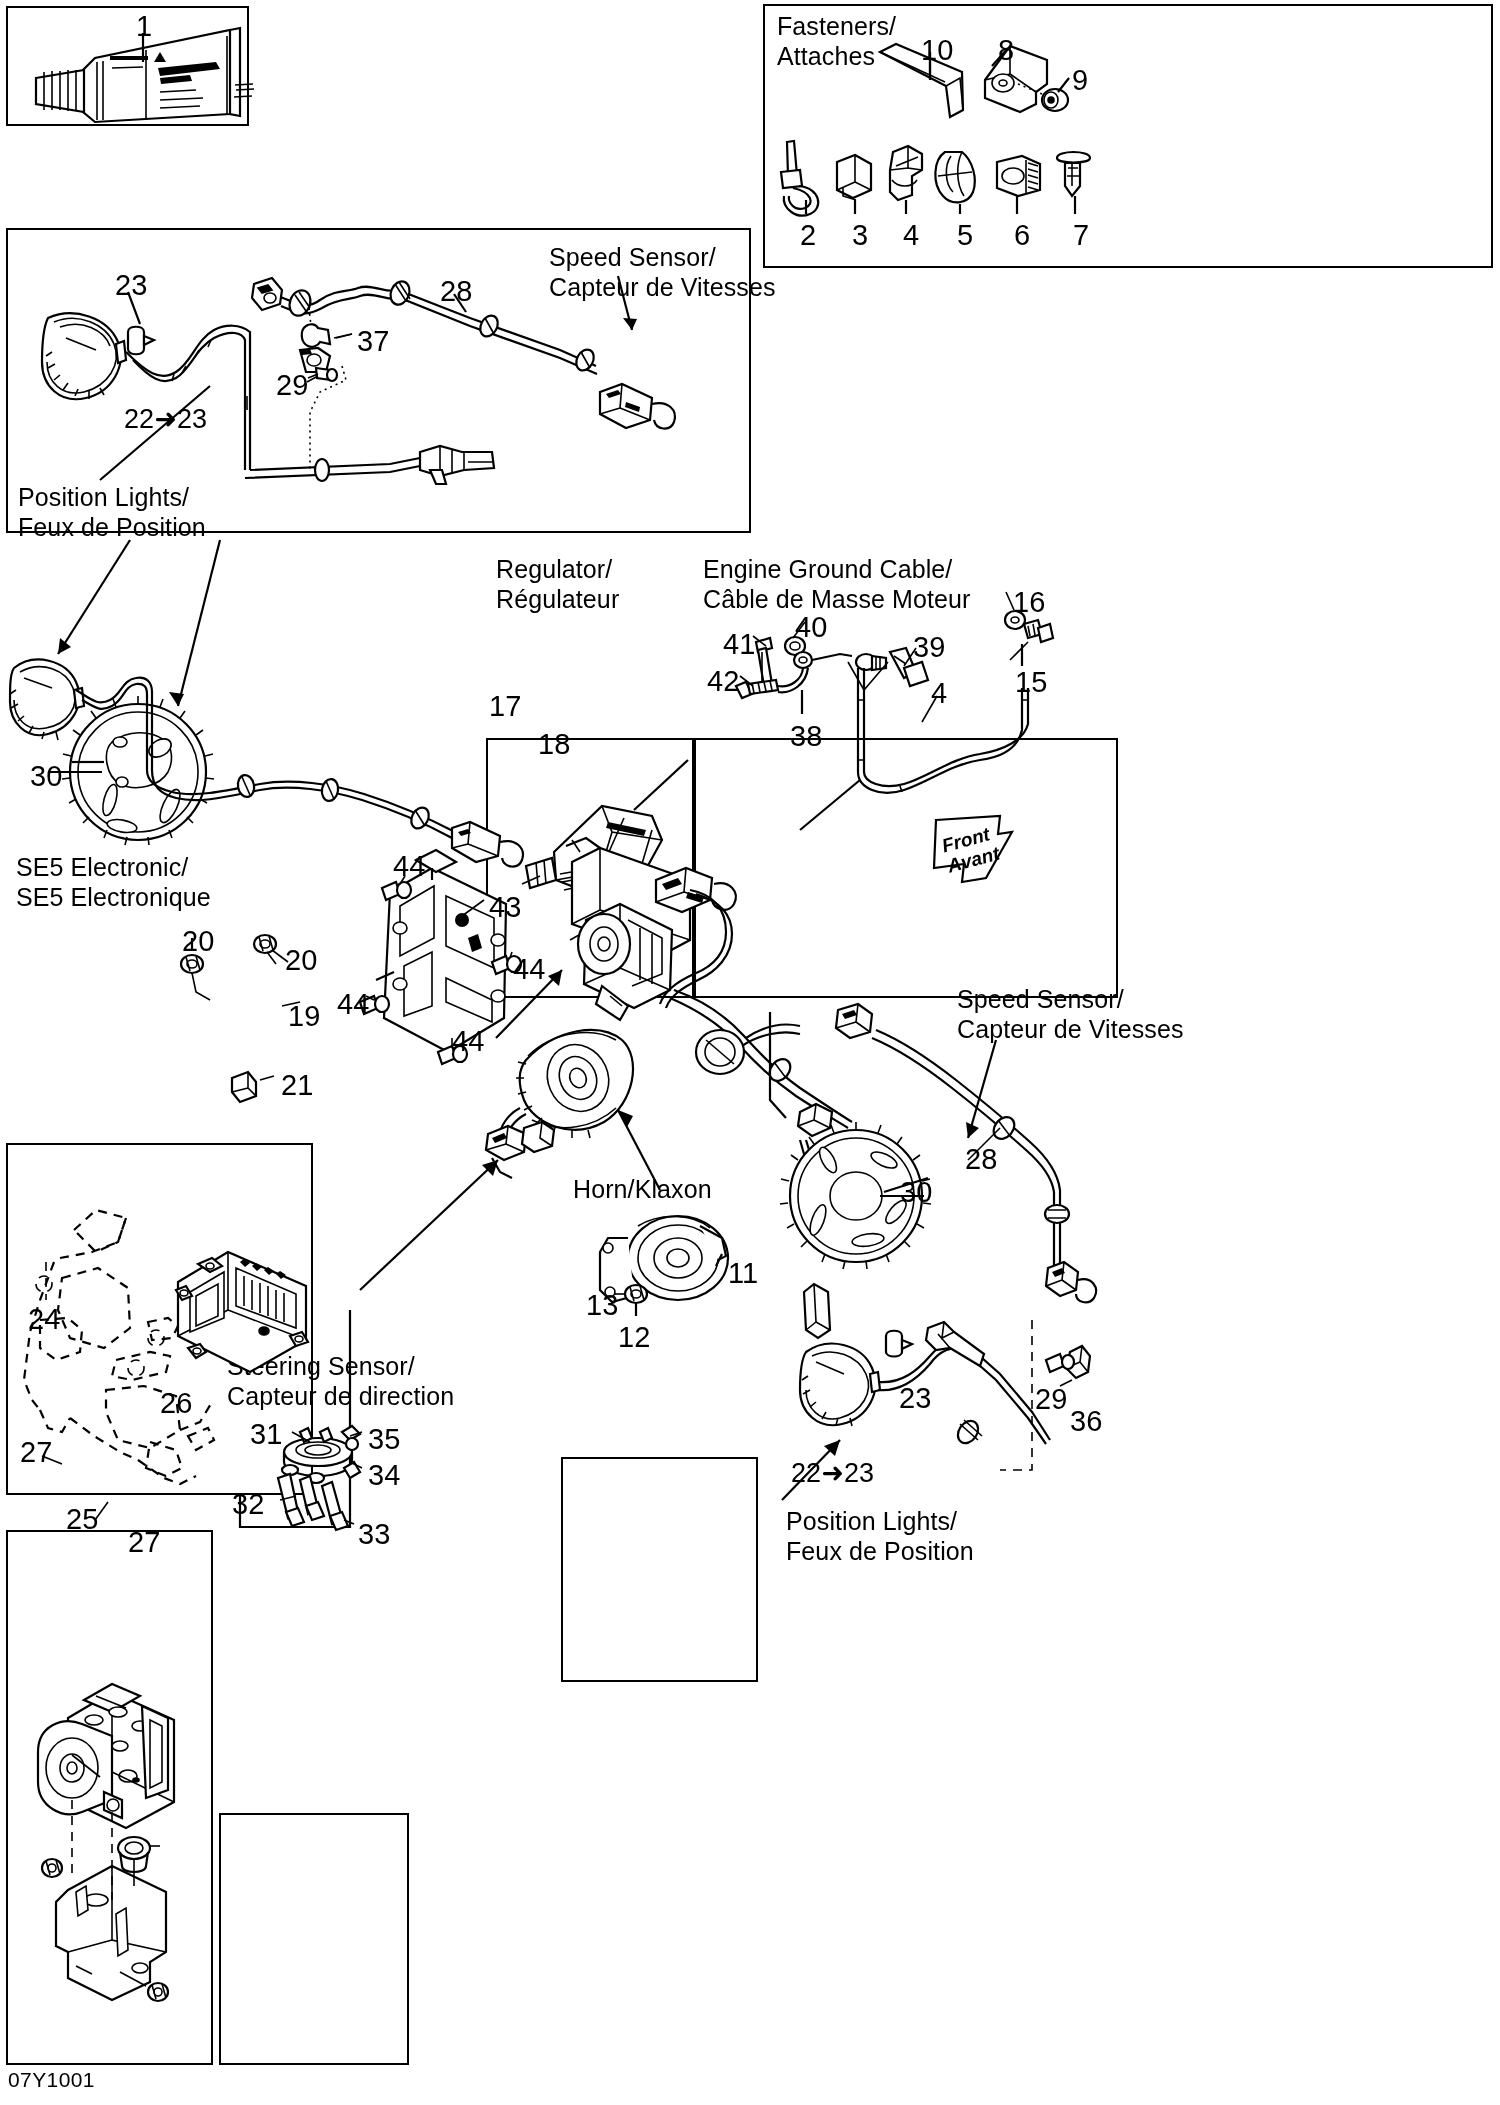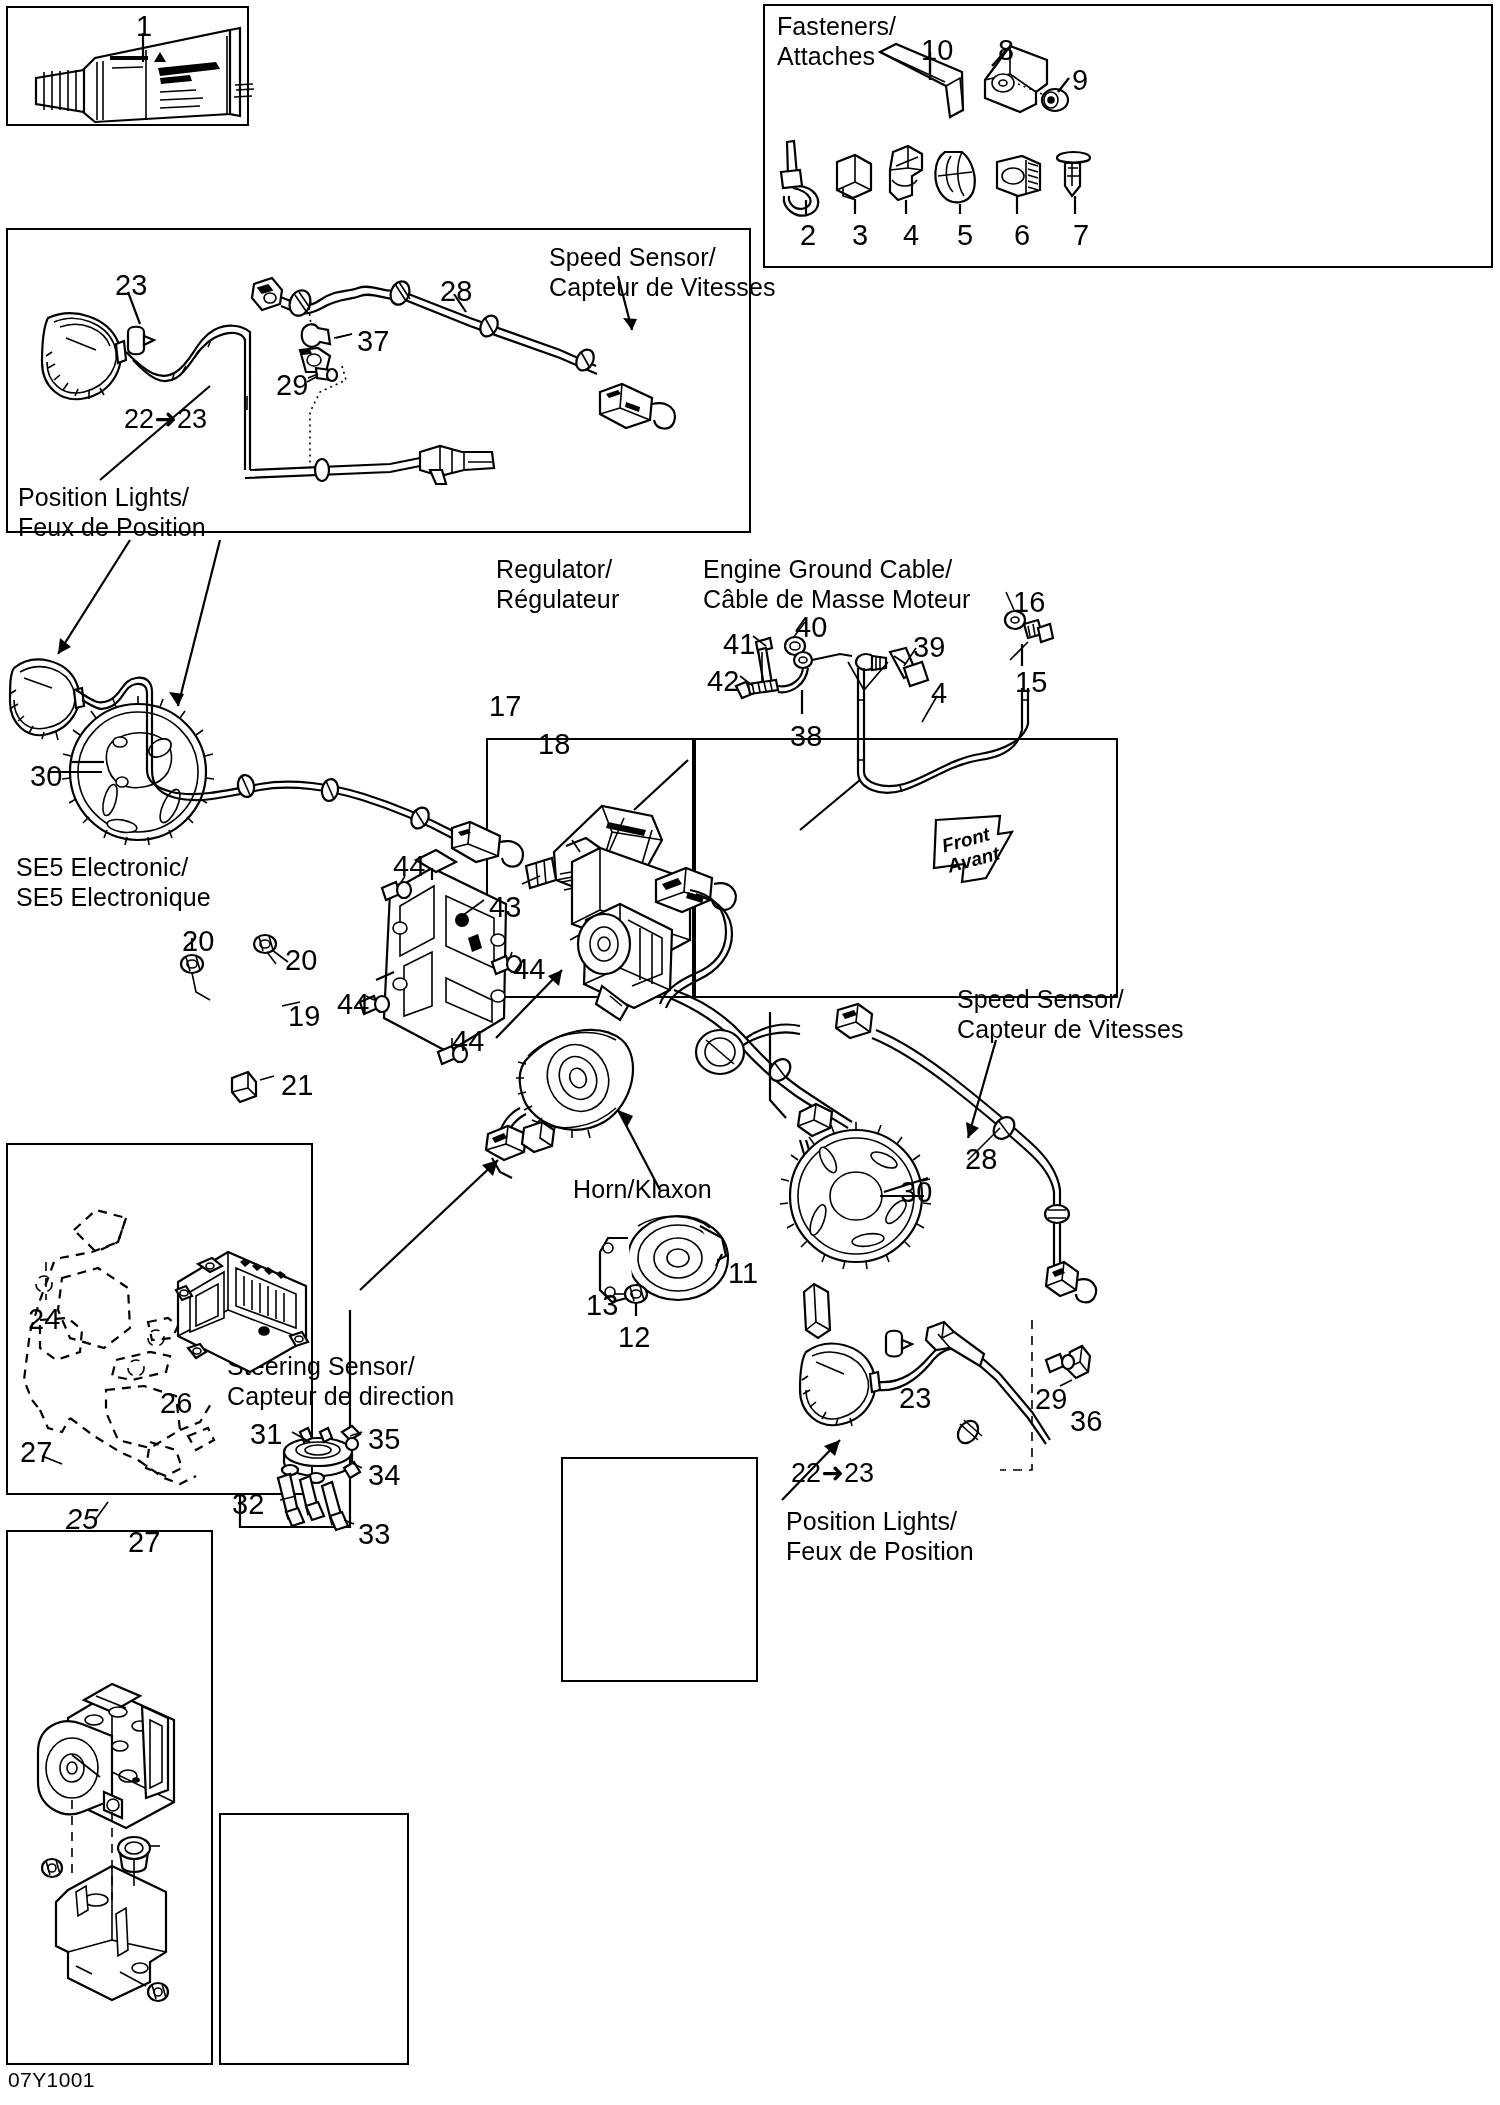--- a/index.html
+++ b/index.html
@@ -712,21 +712,21 @@
       <div class="num" style="left: 288px; top: 1002px;">19</div>
       <div class="num" style="left: 281px; top: 1071px;">21</div>
       <div class="num" style="left: 393px; top: 852px;">44</div>
       <div class="num" style="left: 489px; top: 893px;">43</div>
       <div class="num" style="left: 513px; top: 955px;">44</div>
       <div class="num" style="left: 337px; top: 990px;">44</div>
       <div class="num" style="left: 452px; top: 1027px;">44</div>
       <div class="num" style="left: 28px; top: 1305px;">24</div>
       <div class="num" style="left: 160px; top: 1389px;">26</div>
       <div class="num" style="left: 20px; top: 1438px;">27</div>
-      <div class="num" style="left: 66px; top: 1505px; font-style: italic;">25</div>
+      <div class="num" style="left: 66px; top: 1505px;">25</div>
       <div class="num" style="left: 128px; top: 1528px;">27</div>
       <div class="num" style="left: 250px; top: 1420px;">31</div>
       <div class="num" style="left: 368px; top: 1425px;">35</div>
       <div class="num" style="left: 368px; top: 1461px;">34</div>
       <div class="num" style="left: 232px; top: 1490px;">32</div>
       <div class="num" style="left: 358px; top: 1520px;">33</div>
       <div class="num" style="left: 728px; top: 1259px;">11</div>
       <div class="num" style="left: 586px; top: 1291px;">13</div>
       <div class="num" style="left: 618px; top: 1323px;">12</div>
       <div class="num" style="left: 965px; top: 1145px;">28</div>

